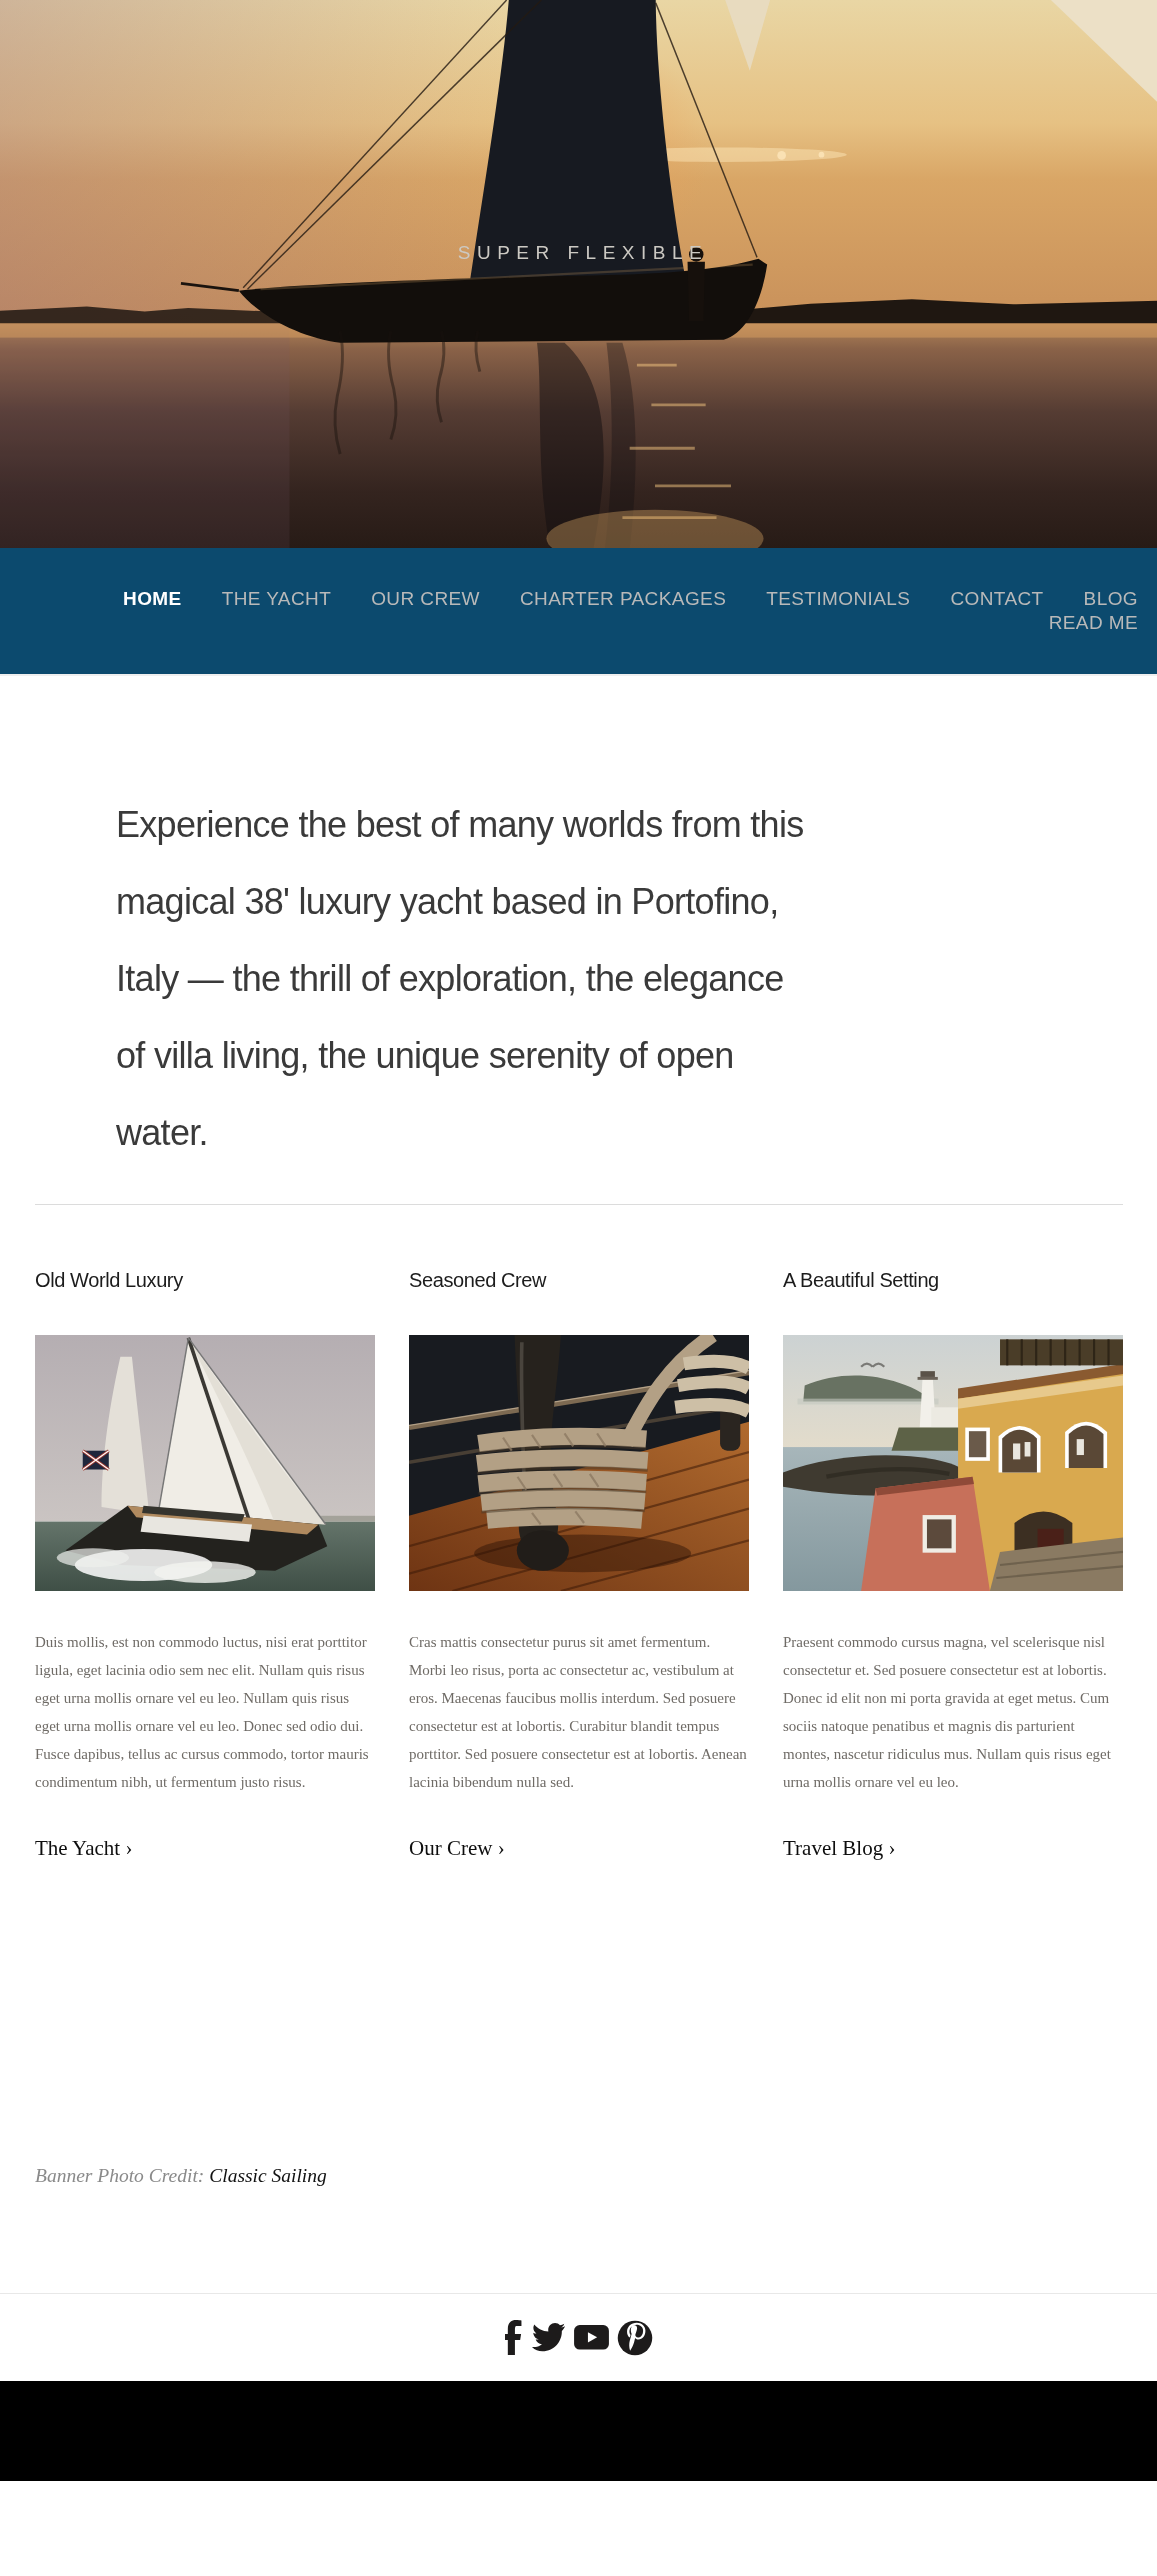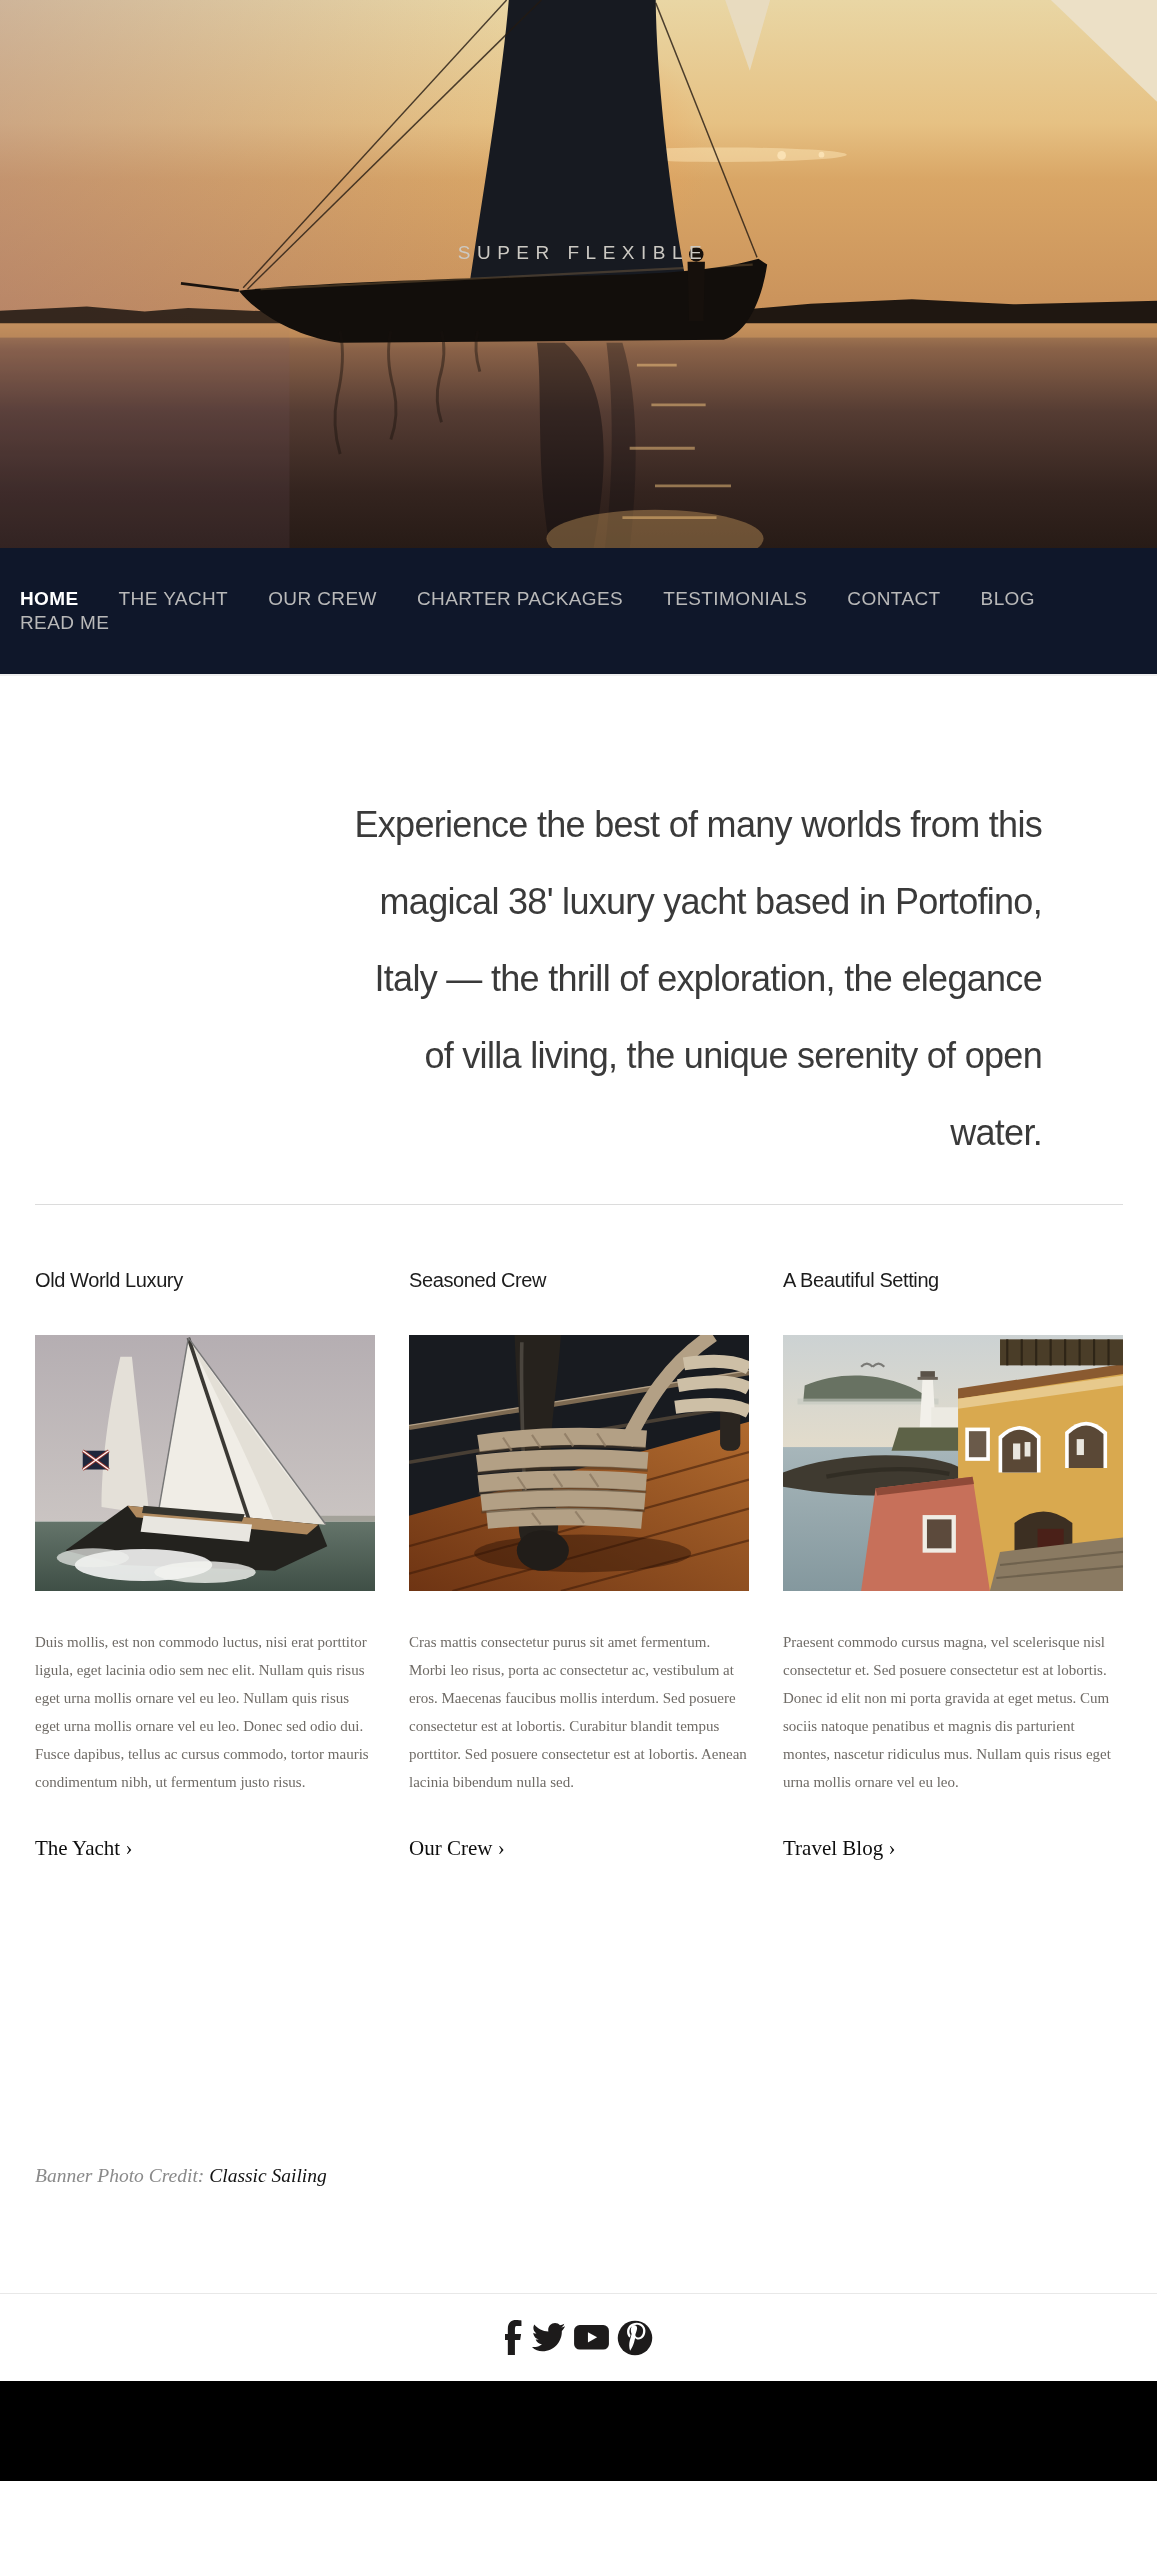--- a/index.html
+++ b/index.html
@@ -5,29 +5,29 @@
   html,body{margin:0;padding:0;background:#ffffff;}
   body{width:1158px;font-family:"Liberation Sans",sans-serif;}
   
   .hero{position:relative;height:548px;overflow:hidden;background:#c89a5e;}
   .hero svg{position:absolute;inset:0;width:100%;height:100%;display:block;}
   .hero-title{position:absolute;top:217px;left:0;right:0;text-align:center;}
   .hero-title h1{margin:0;font-size:69px;line-height:1;font-weight:bold;color:#ffffff;
                  letter-spacing:9.4px;padding-left:9.4px;}
   .hero-title p{margin:24.6px 0 0;font-size:19px;color:#ccc9c3;letter-spacing:6.5px;padding-left:8px;font-weight:400;}
   
-  nav{height:128px;box-sizing:border-box;background:#0f172a;border-bottom:2.2px solid #efefef;
-      display:flex;flex-direction:column;justify-content:center;align-items:flex-start;gap:2px;}
+  nav{height:128px;box-sizing:border-box;background:#0c4a6e;border-bottom:2.2px solid #efefef;
+      display:flex;flex-direction:column;justify-content:center;align-items:flex-end;gap:2px;}
   .nav-row{display:flex;justify-content:center;}
   .nav-row a{display:block;padding:0 20px;font-size:19px;letter-spacing:0.4px;color:#b9b9b9;
              text-decoration:none;text-transform:uppercase;}
   .nav-row a.active{color:#ffffff;font-weight:bold;}
   
   main{padding:0 35px 106px;background:#fff;}
-  .intro{margin:110px auto 0;max-width:926px;text-align:right;color:#3a3a3a;
+  .intro{margin:110px auto 0;max-width:926px;text-align:left;color:#3a3a3a;
          font-size:36px;font-weight:300;letter-spacing:-0.7px;}
   .intro div{line-height:77px;}
   hr.divider{border:none;border-top:1.4px solid #dcdcdc;margin:33px 0 0;}
   .cols{display:flex;gap:34px;margin-top:55px;align-items:flex-start;}
   .col{flex:1;min-width:0;}
   .col h2{margin:0 0 34px;font-size:20px;line-height:41px;font-weight:300;color:#1c1c1c;letter-spacing:-0.4px;}
   .imgwrap{width:100%;height:256px;}
   .imgwrap svg{display:block;width:100%;height:100%;}
   .col p.body{margin:37px 0 0;font-family:"Liberation Serif",serif;font-size:15px;
               line-height:28px;color:#6f6b66;}

